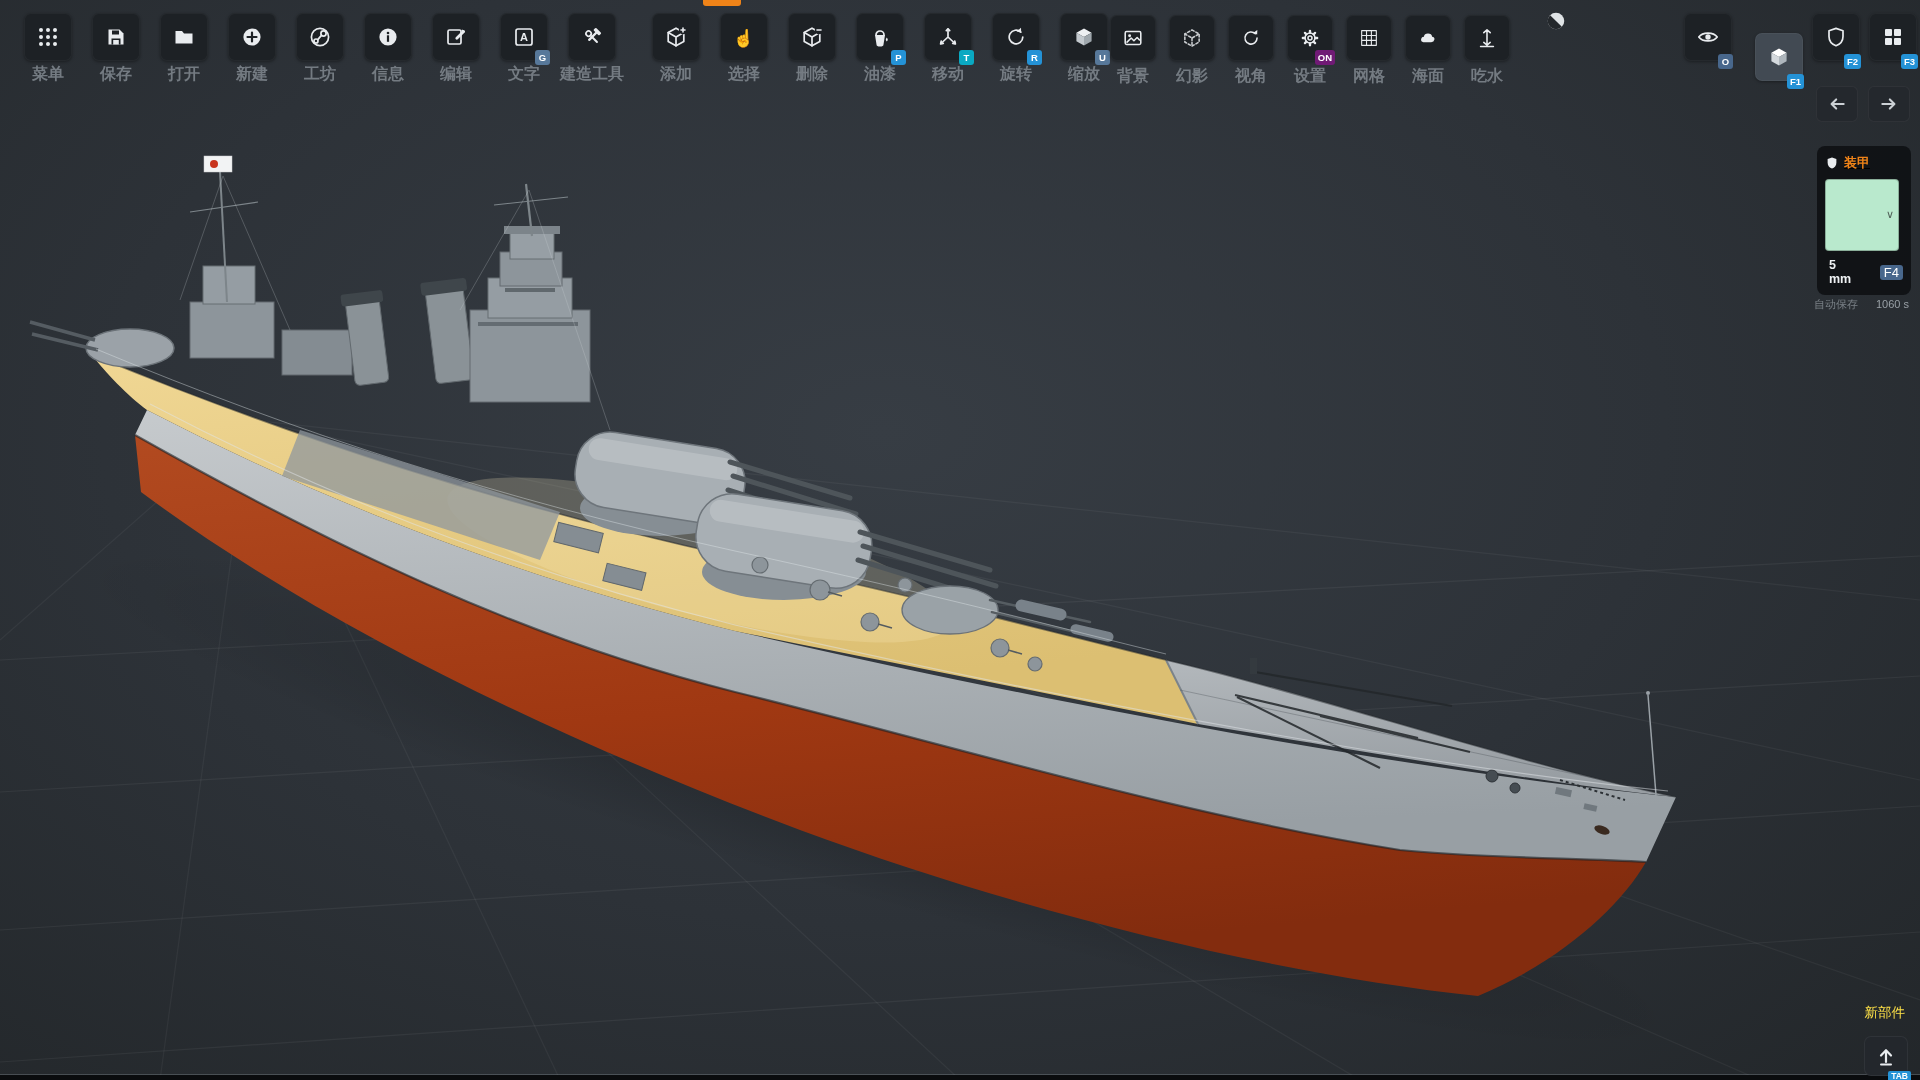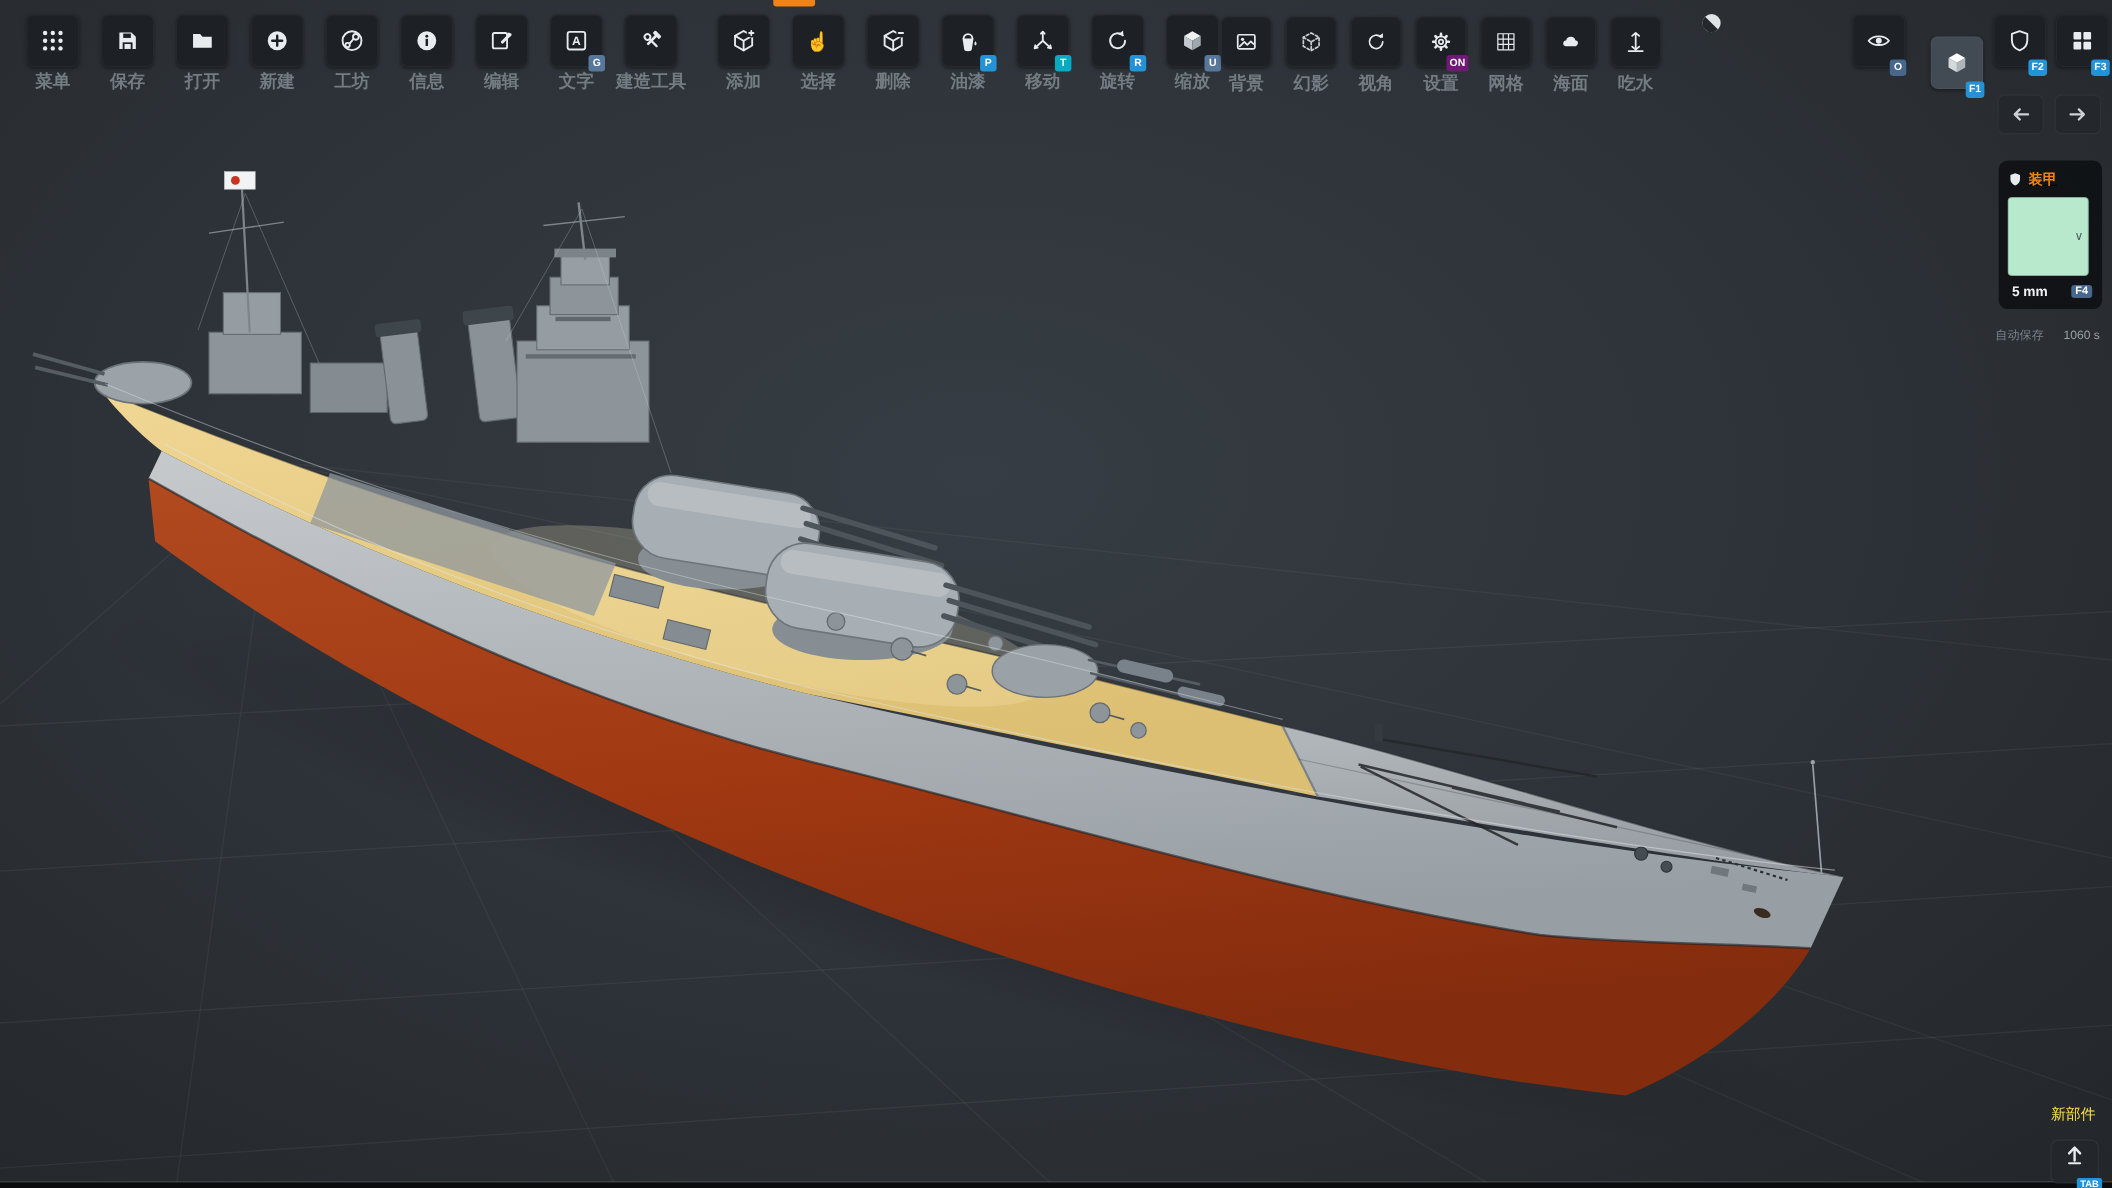--- a/index.html
+++ b/index.html
@@ -34,27 +34,27 @@
   .hbtn .ic{width:20px;height:20px;stroke:#ccd1d5;}
   .armor-panel{position:absolute;left:1817px;top:146px;width:94px;background:rgba(15,17,20,.93);
         border-radius:8px;padding:8px 8px 9px;box-sizing:border-box;z-index:5;}
   .ap-head{display:flex;align-items:center;gap:5px;text-decoration:underline;}
   .ap-title{color:#ef8318;font-size:13px;font-weight:700;}
   .ap-swatch{margin-top:7px;width:74px;height:72px;background:#b9e9cd;border-radius:4px;
         border:1px solid rgba(0,0,0,.25);position:relative;box-sizing:border-box;cursor:pointer;}
   .chev{position:absolute;right:4px;top:50%;transform:translateY(-55%);color:#4f5f56;font-size:11px;}
   .ap-foot{margin-top:7px;display:flex;align-items:center;gap:21px;padding-left:4px;}
   .ap-mm{color:#eef1f3;font-size:12.5px;font-weight:600;}
-  .key-badge{background:#48678c;border-radius:3px;font-size:10px;font-weight:700;color:#fff;
+  .key-badge{background:#48678c;border-radius:3px;font-size:13px;font-weight:400;color:#fff;
         padding:1px 4px;line-height:1;}
   .autosave{position:absolute;right:11px;top:297px;font-size:11px;color:#7a8187;z-index:5;}
   .autosave .val{color:#99a0a6;margin-left:18px;}
   .new-part{position:absolute;right:15px;top:1004px;font-size:13.5px;color:#fde047;z-index:5;}
   .up-btn{position:absolute;right:12px;top:1036px;width:42px;height:38px;background:#23272c;
-        border:1px solid rgba(255,255,255,.06);border-radius:7px;display:flex;
+        border:1px solid rgba(255,255,255,.06);border-radius:7px;display:flex;align-items:center;
         justify-content:center;z-index:5;cursor:pointer;}
   .b-tab{position:absolute;right:-4px;bottom:-7px;background:#2492d6;color:#fff;font-size:8.5px;
         font-weight:700;padding:1.5px 3px;border-radius:2px;line-height:1;}
   .bottom-line{position:absolute;left:0;right:0;bottom:5px;height:1px;
         background:rgba(165,175,182,.28);z-index:4;}
   .bottom-strip{position:absolute;left:0;right:0;bottom:0;height:5px;background:#0a0c0e;z-index:4;}
   #scene{position:absolute;left:0;top:0;z-index:0;}
   .ap-shield{width:14px;height:14px;}
 </style>
 </head>

